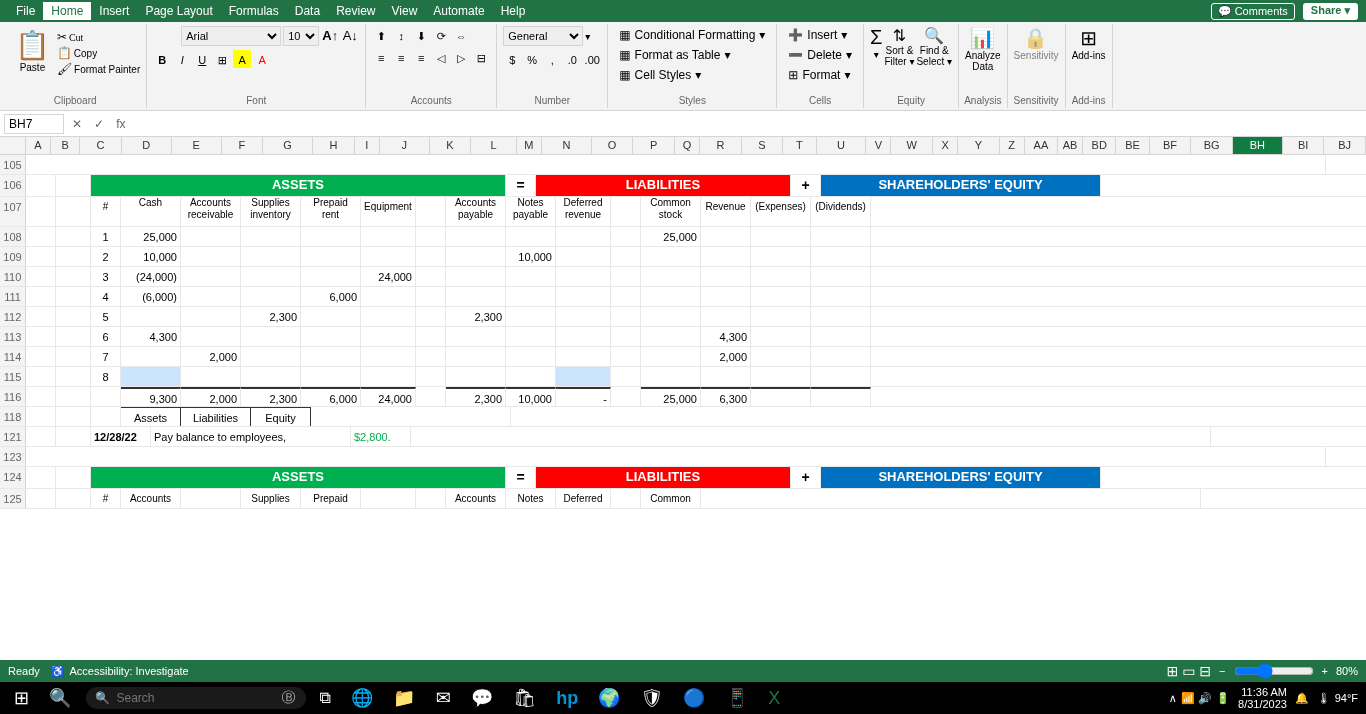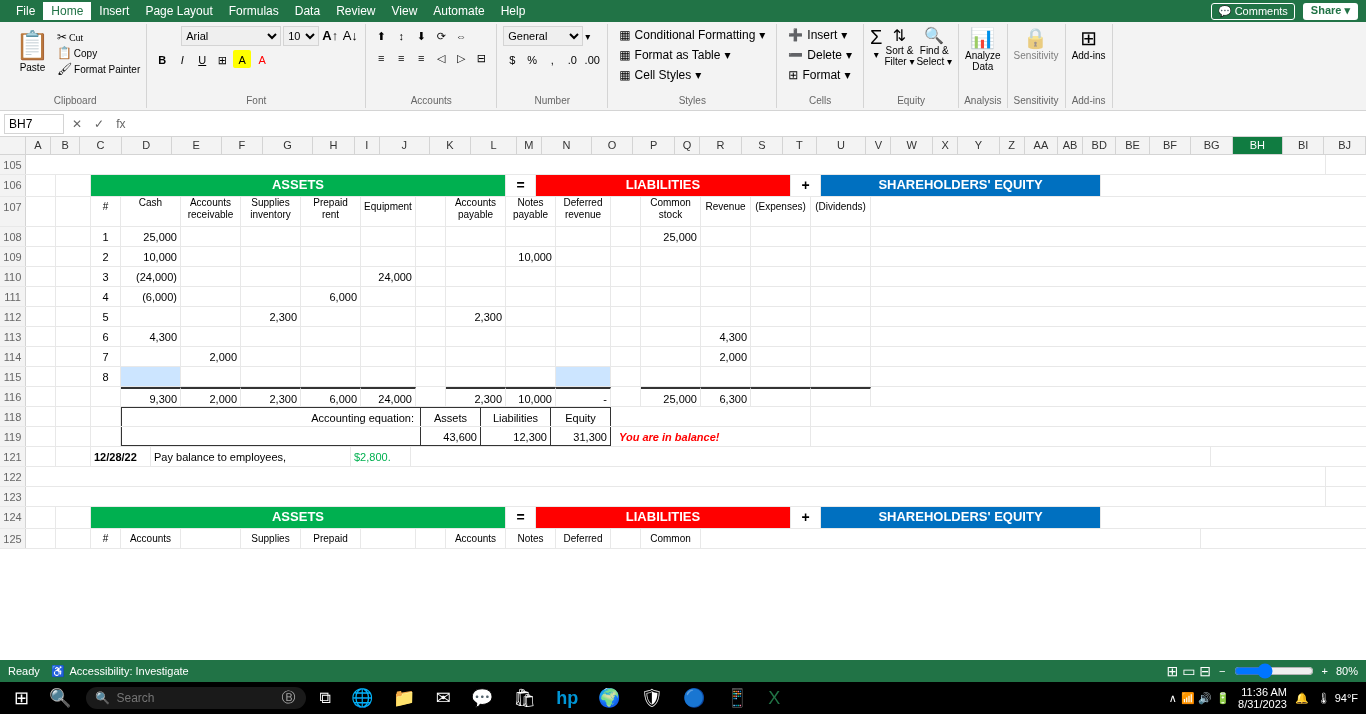--- a/index.html
+++ b/index.html
@@ -539,54 +539,38 @@
     <div class="cell" style="width:60px;border-top:2px solid #333;"></div>
   </div>
 
 
   <div class="sheet-row" style="height:20px;">
     <div class="row-num">118</div>
     <div class="cell" style="width:30px;"></div>
     <div class="cell" style="width:35px;"></div>
     <div class="cell" style="width:30px;"></div>
 
-    <div class="cell" style="width:300px;border:1px solid #333;border-bottom:none;text-align:right;padding-right:6px;font-size:11px;">Accounting equation:</div>
     <div class="cell" style="width:60px;border:1px solid #333;border-left:none;border-bottom:none;text-align:center;font-size:11px;">Assets</div>
     <div class="cell" style="width:70px;border:1px solid #333;border-left:none;border-bottom:none;text-align:center;font-size:11px;">Liabilities</div>
     <div class="cell" style="width:60px;border:1px solid #333;border-left:none;border-bottom:none;text-align:center;font-size:11px;">Equity</div>
     <div class="cell" style="width:200px;"></div>
   </div>
 
-  <div class="sheet-row" style="height:20px;">
-    <div class="row-num">119</div>
-    <div class="cell" style="width:30px;"></div>
-    <div class="cell" style="width:35px;"></div>
-    <div class="cell" style="width:30px;"></div>
-    <div class="cell" style="width:300px;border:1px solid #333;border-top:none;text-align:right;padding-right:6px;"></div>
-    <div class="cell cell-number" style="width:60px;border:1px solid #333;border-left:none;border-top:none;">43,600</div>
-    <div class="cell cell-number" style="width:70px;border:1px solid #333;border-left:none;border-top:none;">12,300</div>
-    <div class="cell cell-number" style="width:60px;border:1px solid #333;border-left:none;border-top:none;">31,300</div>
-    <div class="cell" style="width:200px;color:#ff0000;font-style:italic;font-weight:bold;padding-left:8px;">You are in balance!</div>
-  </div>
 
 
   <div class="sheet-row">
     <div class="row-num">121</div>
     <div class="cell" style="width:30px;"></div>
     <div class="cell" style="width:35px;"></div>
     <div class="cell cell-bold" style="width:60px;font-size:11px;">12/28/22</div>
     <div class="cell" style="width:200px;font-size:11px;">Pay balance to employees,</div>
     <div class="cell" style="width:60px;color:#00b050;font-size:11px;">$2,800.</div>
     <div class="cell" style="width:800px;"></div>
   </div>
 
-  <div class="sheet-row">
-    <div class="row-num">122</div>
-    <div class="cell" style="width:1300px;"></div>
-  </div>
 
   <div class="sheet-row">
     <div class="row-num">123</div>
     <div class="cell" style="width:1300px;"></div>
   </div>
 
   <div class="sheet-row" style="height:22px;">
     <div class="row-num">124</div>
     <div class="cell" style="width:30px;"></div>
     <div class="cell" style="width:35px;"></div>

